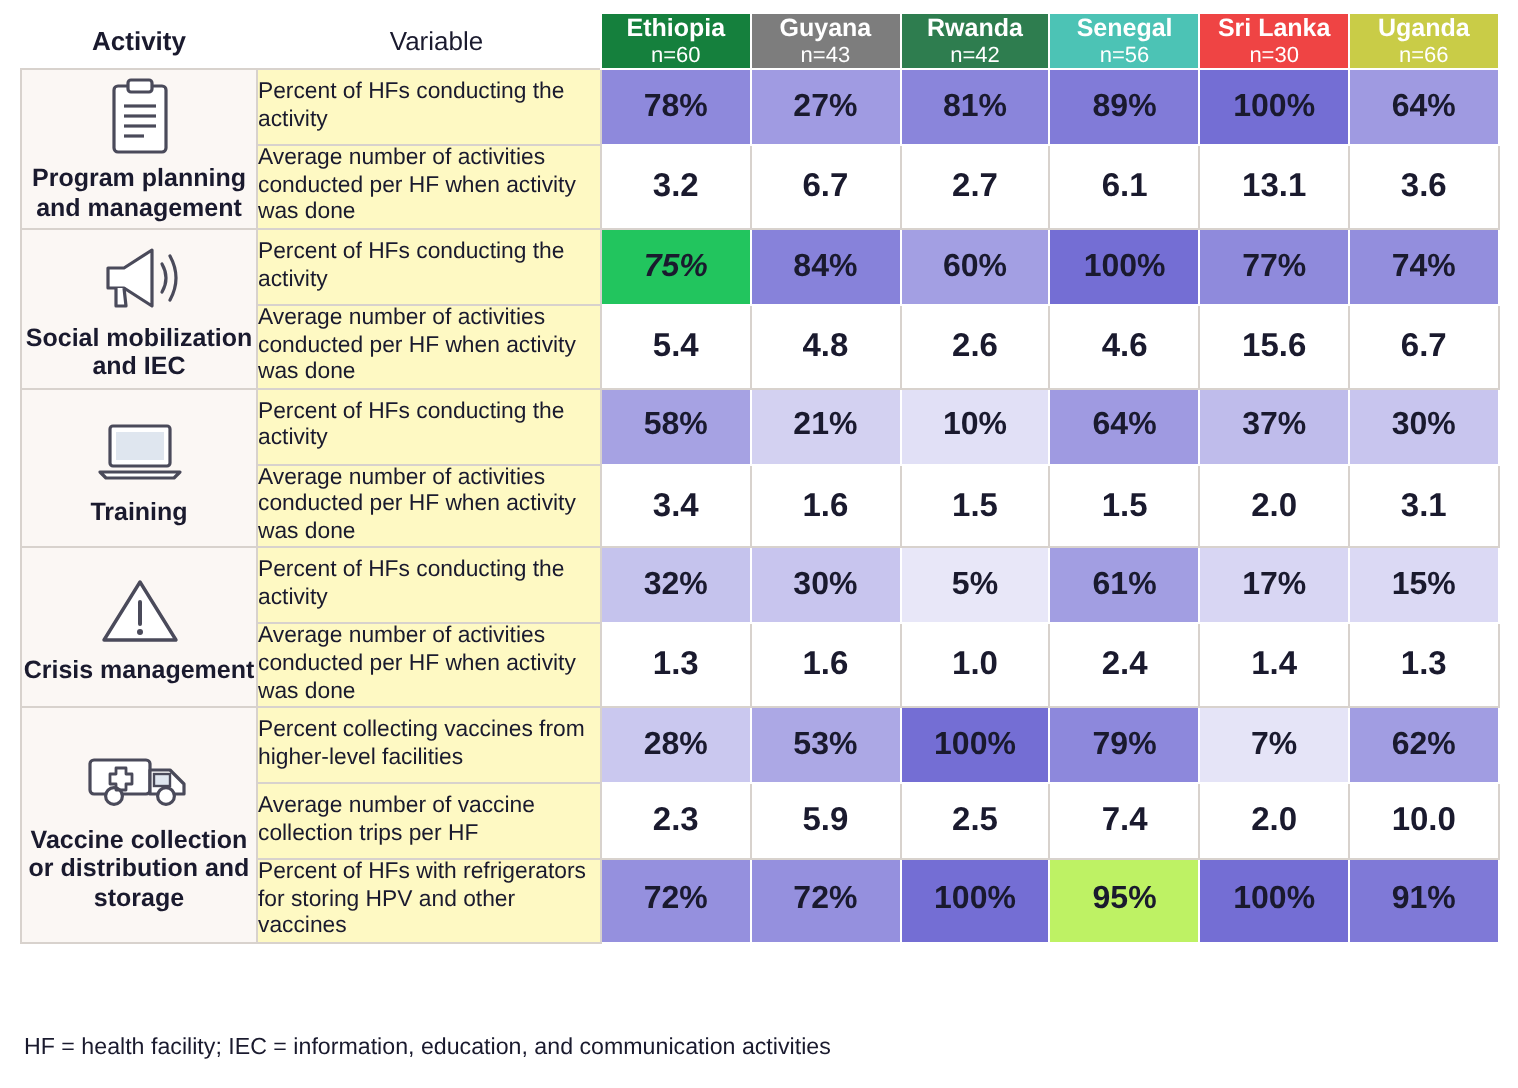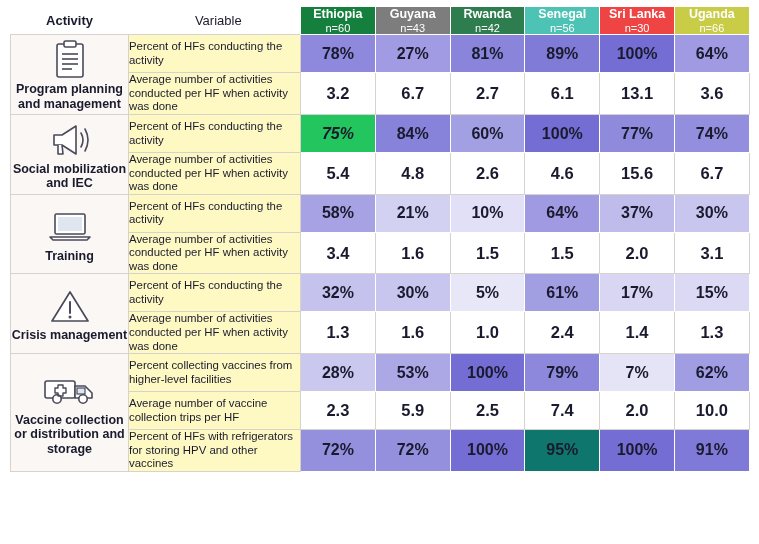--- a/index.html
+++ b/index.html
@@ -294,19 +294,20 @@
           <td class="val plain">2.5</td>
           <td class="val plain">7.4</td>
           <td class="val plain">2.0</td>
           <td class="val plain">10.0</td>
         </tr>
         <tr>
           <td class="variable">Percent of HFs with refrigerators for storing HPV and other vaccines</td>
           <td class="val" style="background: rgb(149, 144, 222);">72%</td>
           <td class="val" style="background: rgb(149, 144, 222);">72%</td>
           <td class="val" style="background: rgb(116, 110, 212);">100%</td>
-          <td class="val" style="background: #0f766e;">95%</td>
+          <td class="val" style="background: #bef264;">95%</td>
           <td class="val" style="background: rgb(116, 110, 212);">100%</td>
           <td class="val" style="background: rgb(127, 121, 215); text-align: center;">91%</td>
         </tr>
       </tbody>
   </table>
+  <div class="footnote">HF = health facility; IEC = information, education, and communication activities</div>
 </div>
 
 </body></html>

